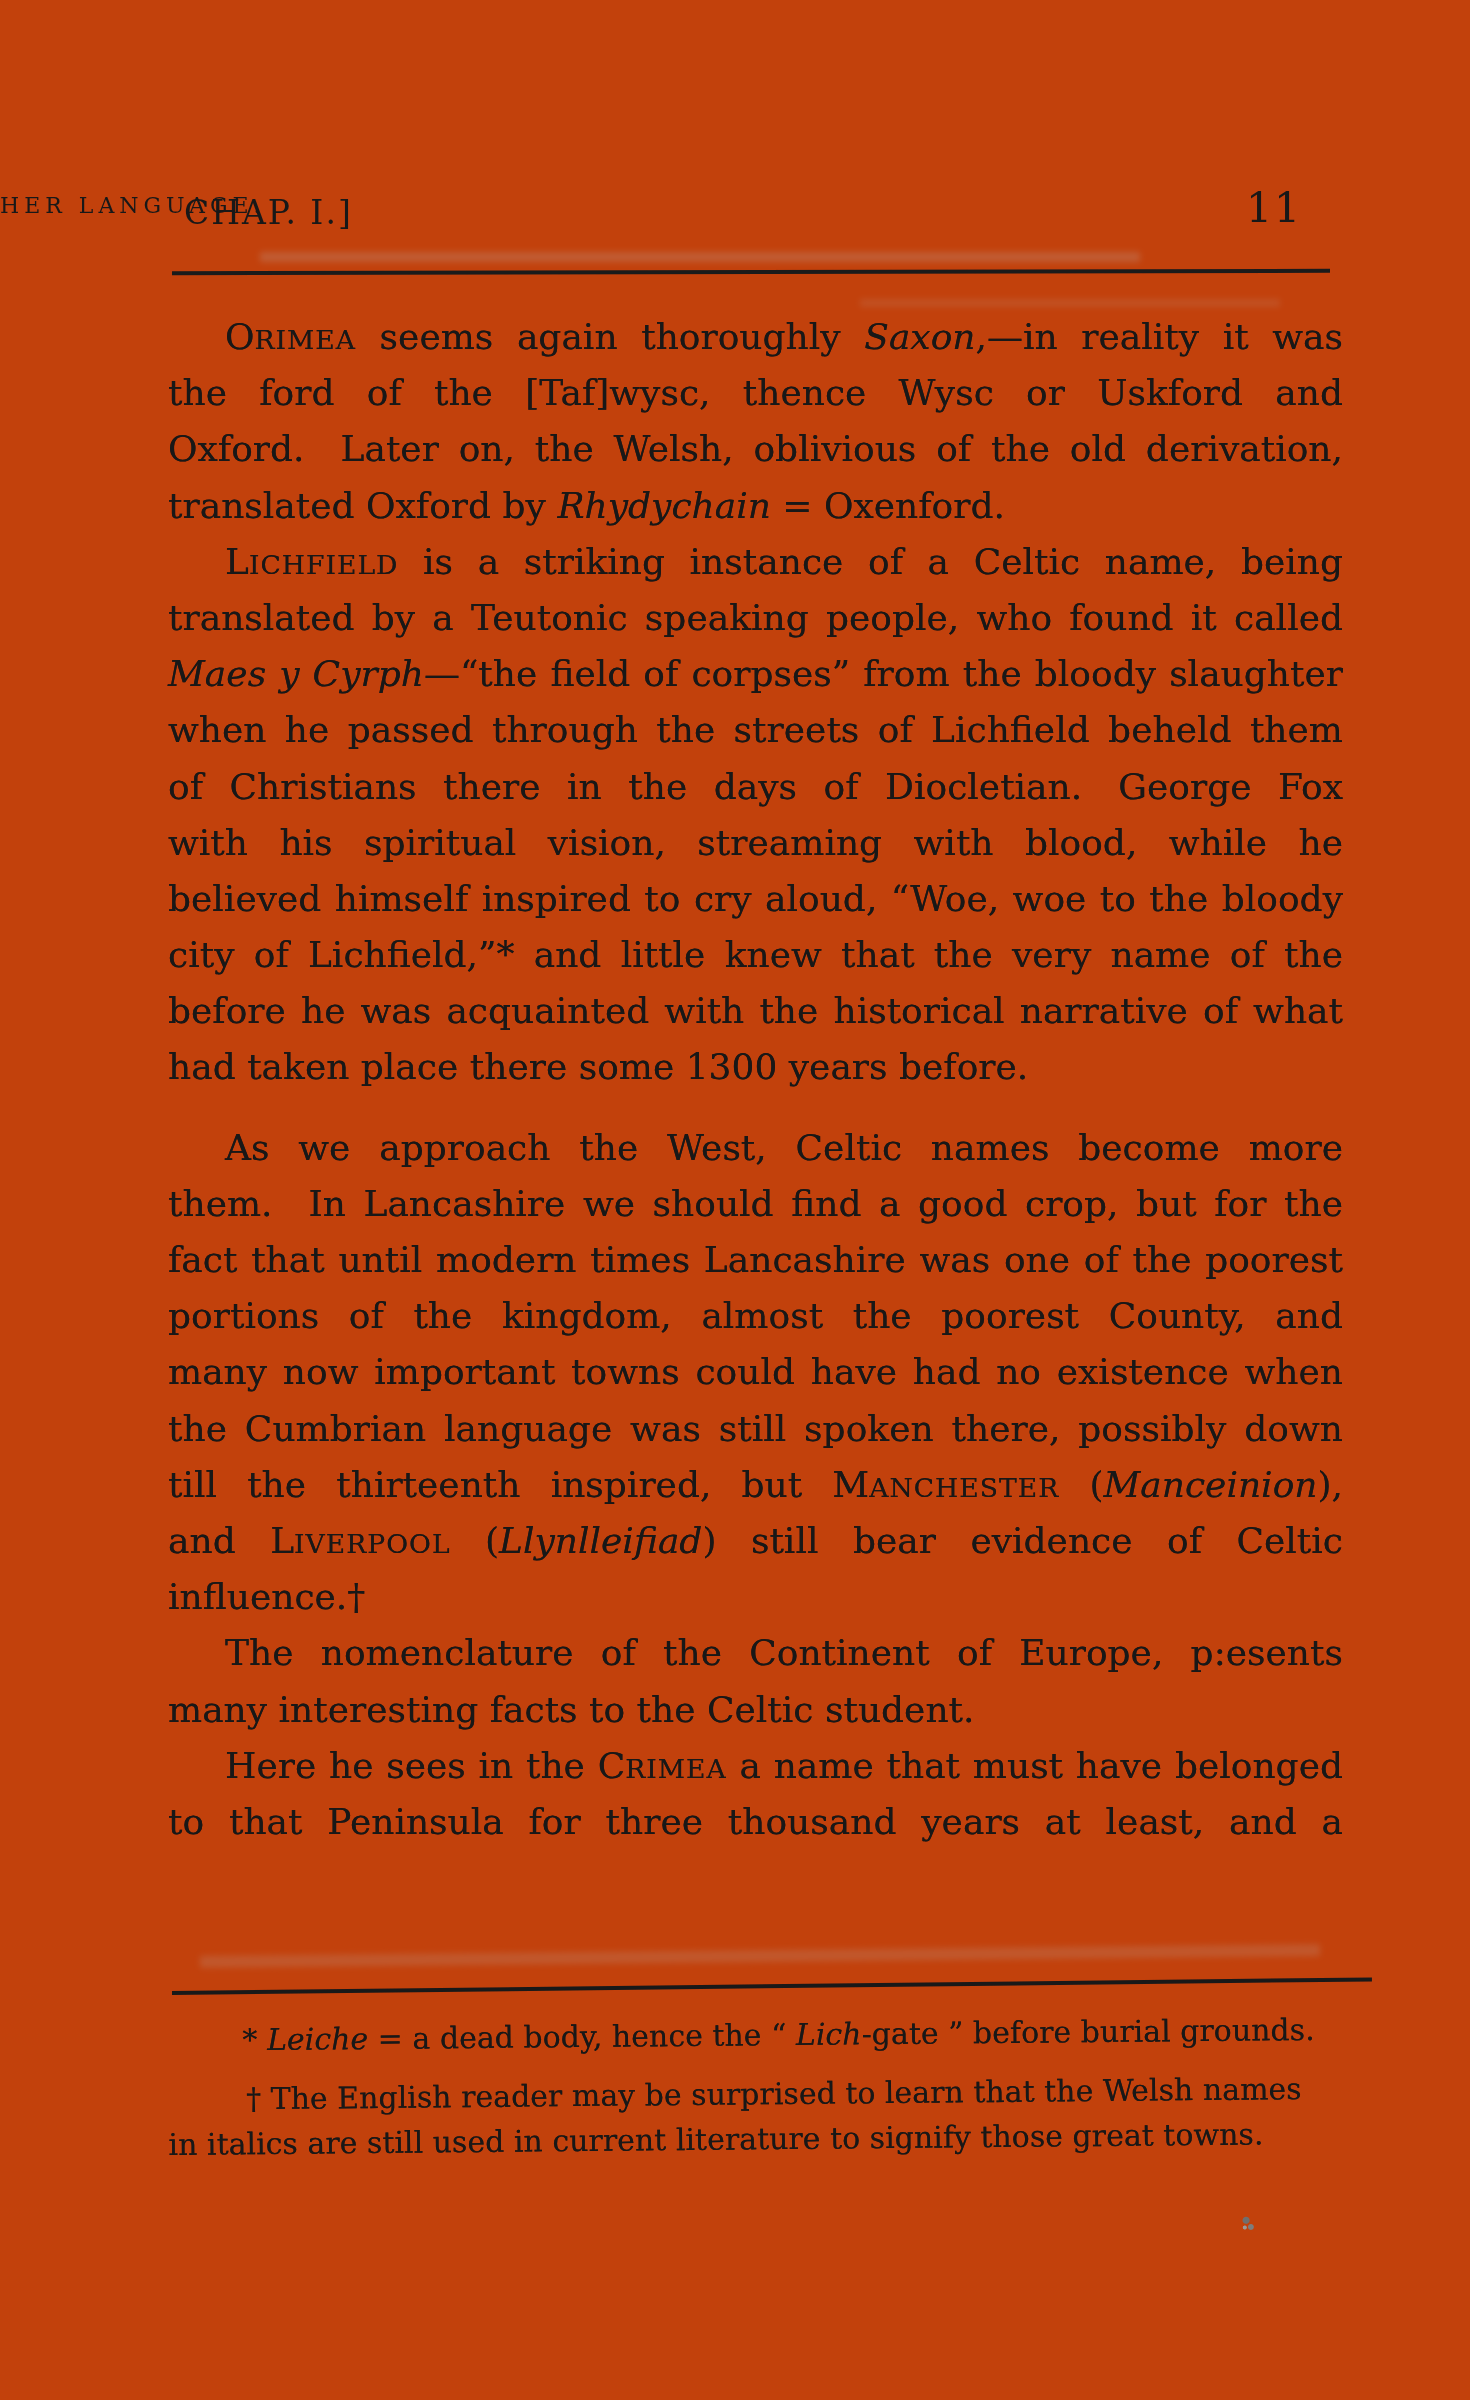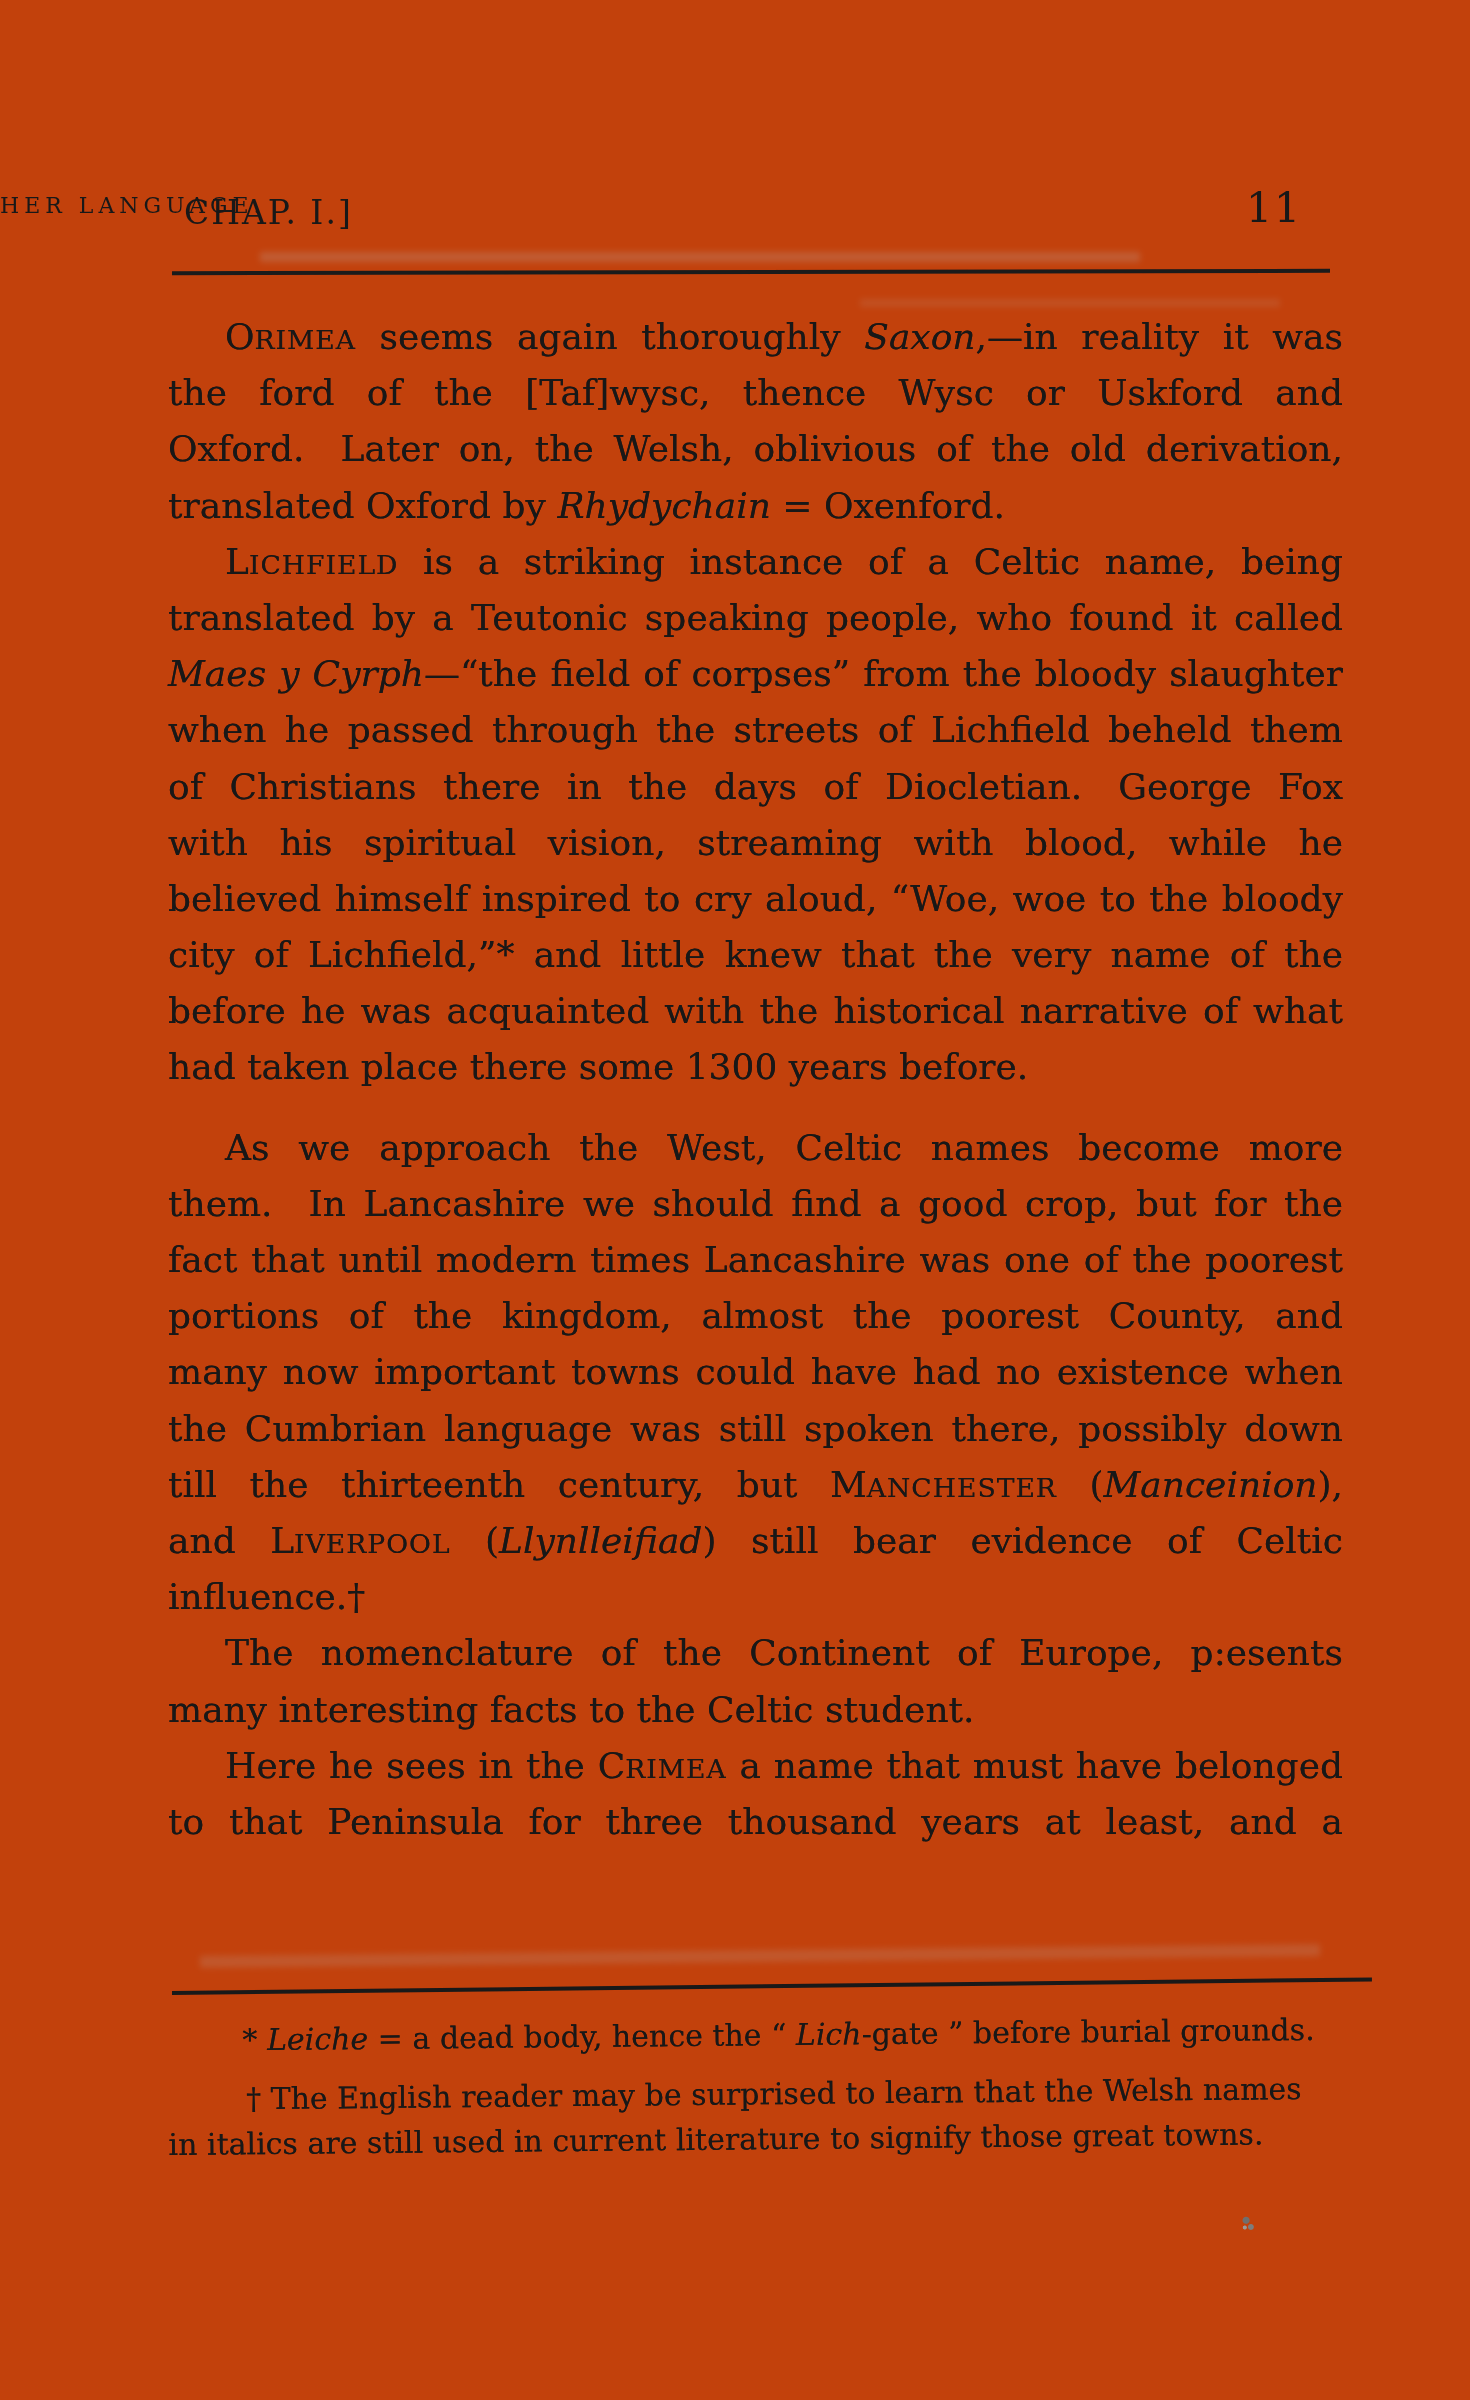--- a/index.html
+++ b/index.html
@@ -78,21 +78,21 @@
       <div class="line"><span>believed himself inspired to cry aloud, “Woe, woe to the bloody</span></div>
       <div class="line"><span>city of Lichfield,”* and little knew that the very name of the</span></div>
       <div class="line"><span>before he was acquainted with the historical narrative of what</span></div>
       <div class="line left"><span>had taken place there some 1300 years before.</span></div>
       <div class="line" style="padding-left: 57px; margin-top: 24px;"><span>As we approach the West, Celtic names become more</span></div>
       <div class="line"><span>them. In Lancashire we should find a good crop, but for the</span></div>
       <div class="line"><span>fact that until modern times Lancashire was one of the poorest</span></div>
       <div class="line"><span>portions of the kingdom, almost the poorest County, and</span></div>
       <div class="line"><span>many now important towns could have had no existence when</span></div>
       <div class="line"><span>the Cumbrian language was still spoken there, possibly down</span></div>
-      <div class="line"><span>till the thirteenth century, but M</span><span class="sc">ANCHESTER</span><span> (</span><span class="i">Manceinion</span><span>),</span></div>
+      <div class="line"><span>till the thirteenth inspired, but M</span><span class="sc">ANCHESTER</span><span> (</span><span class="i">Manceinion</span><span>),</span></div>
       <div class="line"><span>and L</span><span class="sc">IVERPOOL</span><span> (</span><span class="i">Llynlleifiad</span><span>) still bear evidence of Celtic</span></div>
       <div class="line left"><span>influence.†</span></div>
       <div class="line" style="padding-left: 57px;"><span>The nomenclature of the Continent of Europe, p:esents</span></div>
       <div class="line left"><span>many interesting facts to the Celtic student.</span></div>
       <div class="line" style="padding-left: 57px;"><span>Here he sees in the C</span><span class="sc">RIMEA</span><span> a name that must have belonged</span></div>
       <div class="line"><span>to that Peninsula for three thousand years at least, and a</span></div>
     </div>
 
   <div class="noise n2"></div>
   <div class="fn-rule"></div>

